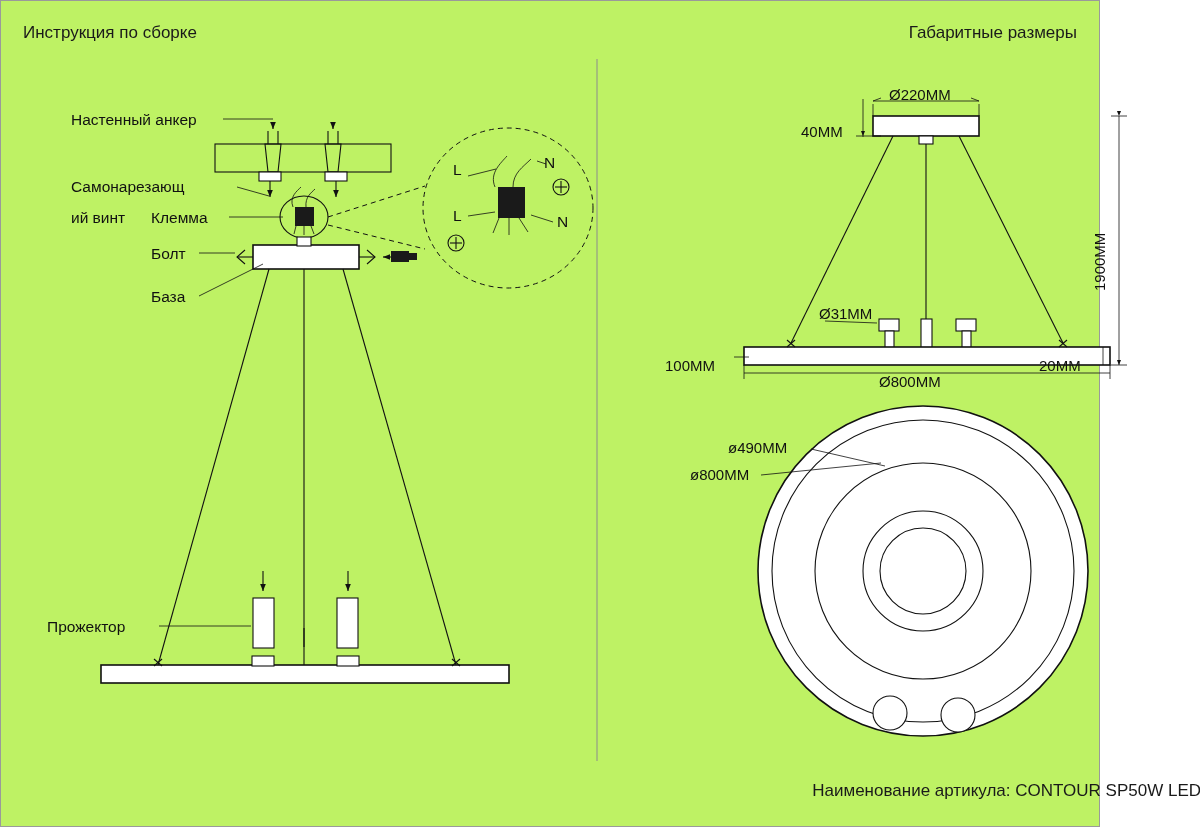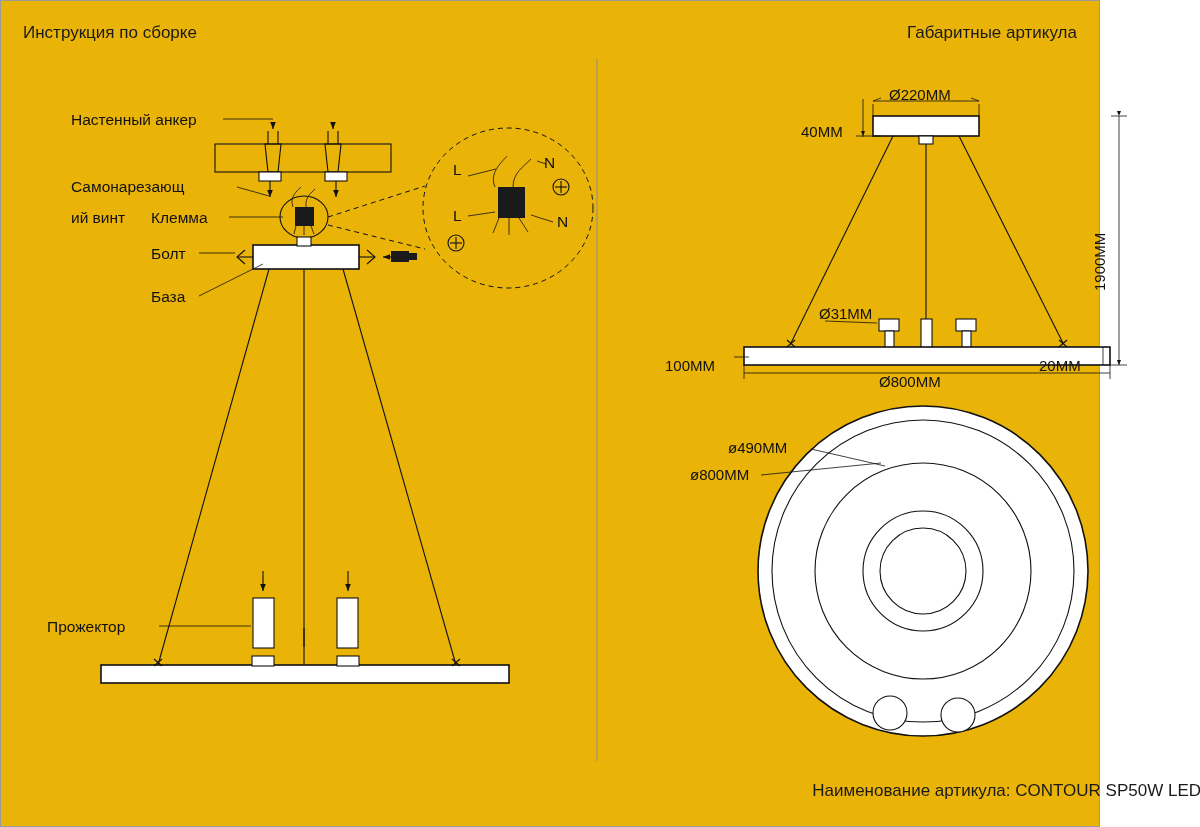--- a/index.html
+++ b/index.html
@@ -15,21 +15,21 @@
     color: #111111;
     overflow: hidden;
   }
   #sheet {
     position: absolute;
     left: 0; top: 0;
     width: 1100px;
     height: 827px;
     border: 1px solid #9a9a9a;
     box-sizing: border-box;
-    background: #eab308;
+    background: #bef264;
   }
   .ttl {
     position: absolute;
     font-size: 17px;
     color: #1a1a1a;
     white-space: nowrap;
   }
   #title-left  { left: 22px;  top: 22px; }
   #title-right { right: 22px; top: 22px; }
   #footer {
@@ -58,21 +58,21 @@
     font-size: 15px;
     fill: #111;
   }
 </style>
 </head>
 <body>
 
 <div id="sheet">
 
   <div class="ttl" id="title-left">Инструкция по сборке</div>
-  <div class="ttl" id="title-right">Габаритные артикула</div>
+  <div class="ttl" id="title-right">Габаритные размеры</div>
 
   <svg width="1200" height="827">
     <defs>
       <marker id="ah" markerWidth="9" markerHeight="9" refX="8" refY="3.2" orient="auto">
         <path d="M0,0 L8,3.2 L0,6.4 z" fill="#111"></path>
       </marker>
       <marker id="ahs" markerWidth="7" markerHeight="7" refX="6.4" refY="2.6" orient="auto">
         <path d="M0,0 L6.4,2.6 L0,5.2 z" fill="#111"></path>
       </marker>
       <pattern id="hatch" width="7" height="7" patternTransform="rotate(45)" patternUnits="userSpaceOnUse">

